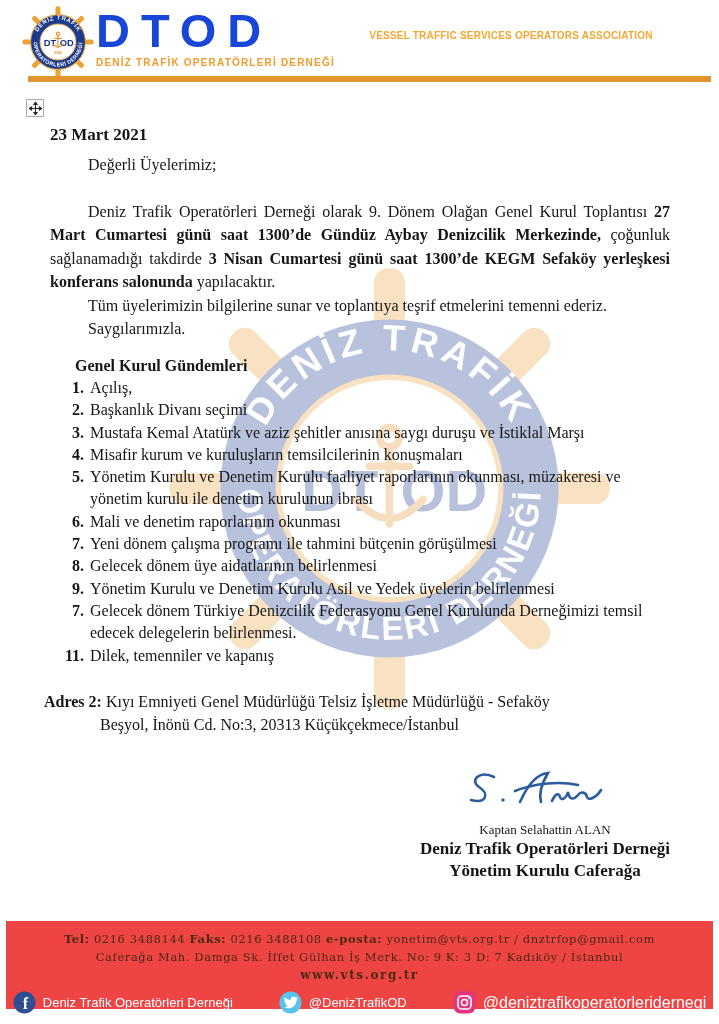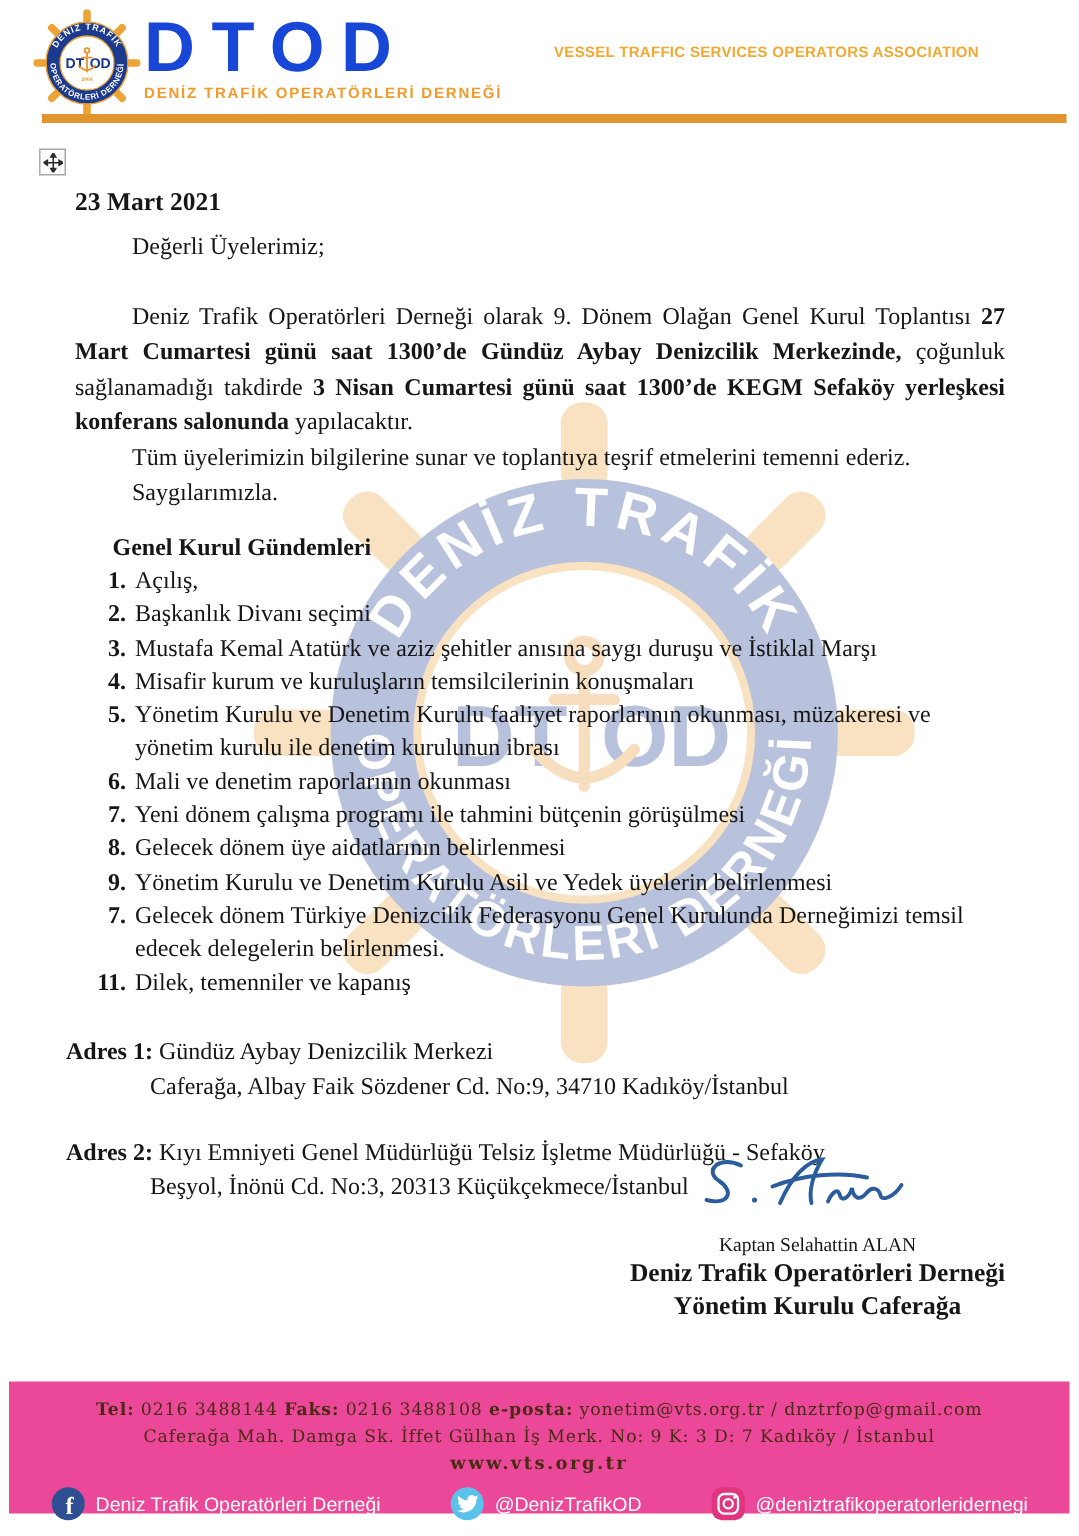--- a/index.html
+++ b/index.html
@@ -47,29 +47,29 @@
   .addr-label{font-weight:700;}
 
   
   .sigblock{position:absolute;left:380px;top:768px;width:330px;text-align:center;}
   .sig-script{display:block;margin:0 auto 4px auto;}
   .sig-name{font-size:13px;}
   .sig-org,.sig-title{font-size:17px;font-weight:700;line-height:22px;}
 
   
   .footer{position:absolute;left:6px;top:921px;width:707px;height:88px;
-        background:#ec4899;color:#4a2a12;text-align:center;box-sizing:border-box;
+        background:#ef4444;color:#4a2a12;text-align:center;box-sizing:border-box;
         padding-top:9px;font-family:"DejaVu Serif",serif;}
   .footer .l1,.footer .l2{font-size:11.5px;letter-spacing:.6px;line-height:18px;}
   .footer .l3{font-size:12px;font-weight:700;letter-spacing:1.6px;line-height:18px;}
   .flabel{font-weight:700;}
   .social{display:flex;justify-content:center;align-items:center;gap:46px;margin-top:7px;}
   .social-item{display:flex;align-items:center;gap:7px;color:#ffffff;
         font-family:"Liberation Sans",sans-serif;font-size:13px;}
-  .social-item:last-child{font-size:13px;}
+  .social-item:last-child{font-size:16px;}
 </style>
 </head>
 <body>
 
 <div class="page">
 
   <div>
 
     <svg class="emblem" width="72" height="72" viewBox="0 0 100 100">
       <g fill="#eda335">
@@ -227,24 +227,20 @@
         <div>Yönetim Kurulu ve Denetim Kurulu Asil ve Yedek üyelerin belirlenmesi</div>
         <div class="agenda-num">7.</div>
         <div>Gelecek dönem Türkiye Denizcilik Federasyonu Genel Kurulunda Derneğimizi temsil edecek delegelerin belirlenmesi.</div>
         <div class="agenda-num">11.</div>
         <div>Dilek, temenniler ve kapanış</div>
       </div>
     </div>
 
     <div class="addresses">
       <div class="addr">
-        <div><span class="addr-label">Adres 1:</span>&nbsp;<span>Gündüz Aybay Denizcilik Merkezi</span></div>
-        <div class="line2">Caferağa, Albay Faik Sözdener Cd. No:9, 34710 Kadıköy/İstanbul</div>
-      </div>
-      <div class="addr">
         <div><span class="addr-label">Adres 2:</span>&nbsp;<span>Kıyı Emniyeti Genel Müdürlüğü Telsiz İşletme Müdürlüğü - Sefaköy</span></div>
         <div class="line2">Beşyol, İnönü Cd. No:3, 20313 Küçükçekmece/İstanbul</div>
       </div>
     </div>
   </div>
 
   <div class="sigblock">
     <svg class="sig-script" width="170" height="50" viewBox="0 0 170 50" aria-label="S. Alan">
       <g stroke="#2b5d9e" stroke-width="2.6" fill="none" stroke-linecap="round">
         <path d="M34,9 C20,2 9,12 19,19 C30,26 26,36 11,32"></path>

